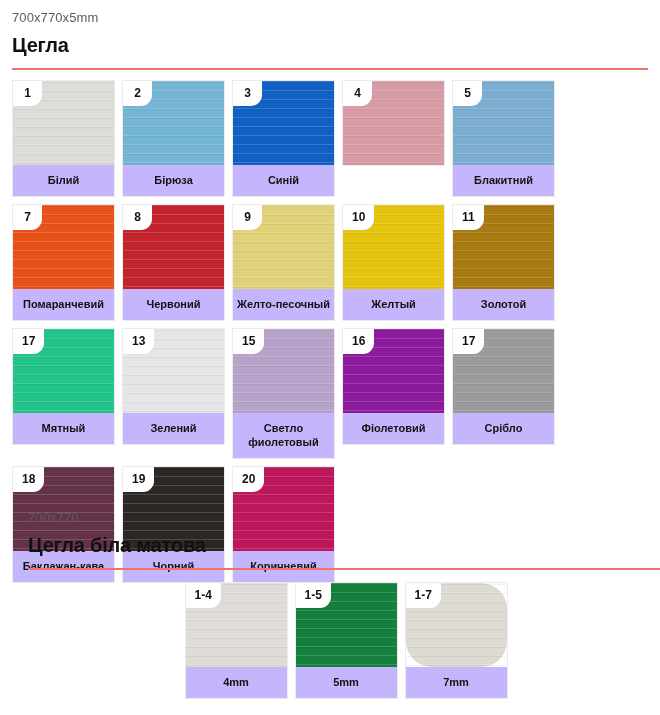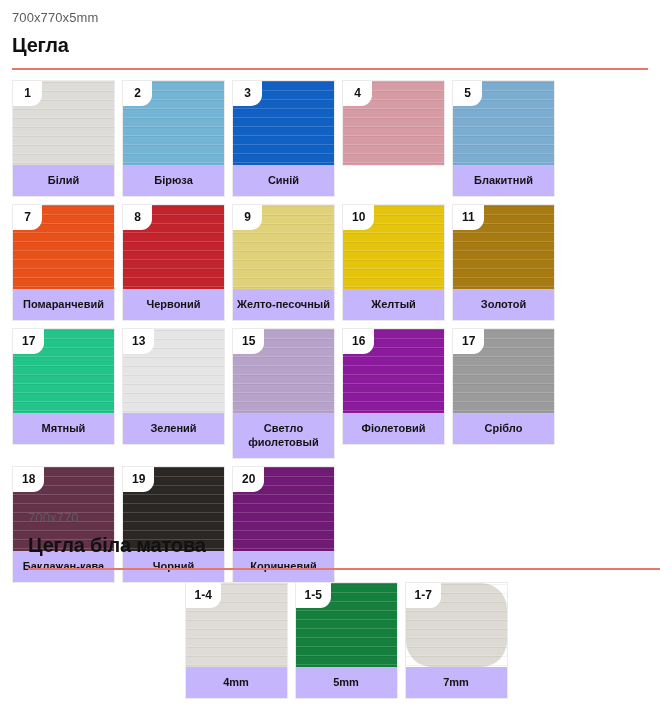--- a/index.html
+++ b/index.html
@@ -238,21 +238,21 @@
           </div>
           <div class="label">Баклажан-кава</div>
         </div>
         <div class="card">
           <div class="swatch" style="background: rgb(42, 39, 36);">
             <div class="badge">19</div>
           </div>
           <div class="label">Чорний</div>
         </div>
         <div class="card">
-          <div class="swatch" style="background: #701a75;">
+          <div class="swatch" style="background: #be185d;">
             <div class="badge">20</div>
           </div>
           <div class="label">Коричневий</div>
         </div>
       </div>
   </div>
 
   <div class="section section-two">
     <div class="section-dims">700x770</div>
     <div class="section-title">Цегла біла матова</div>

